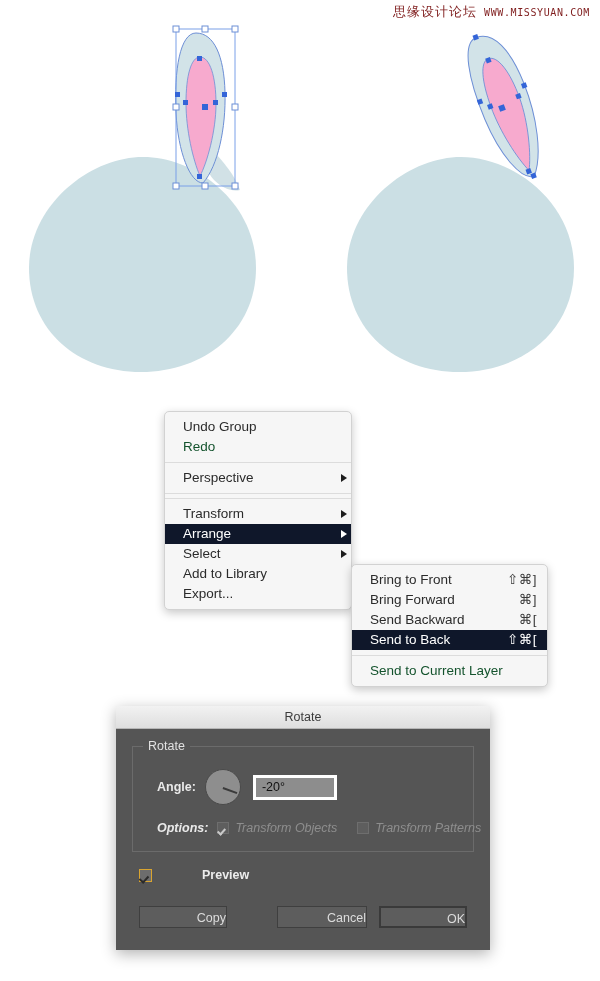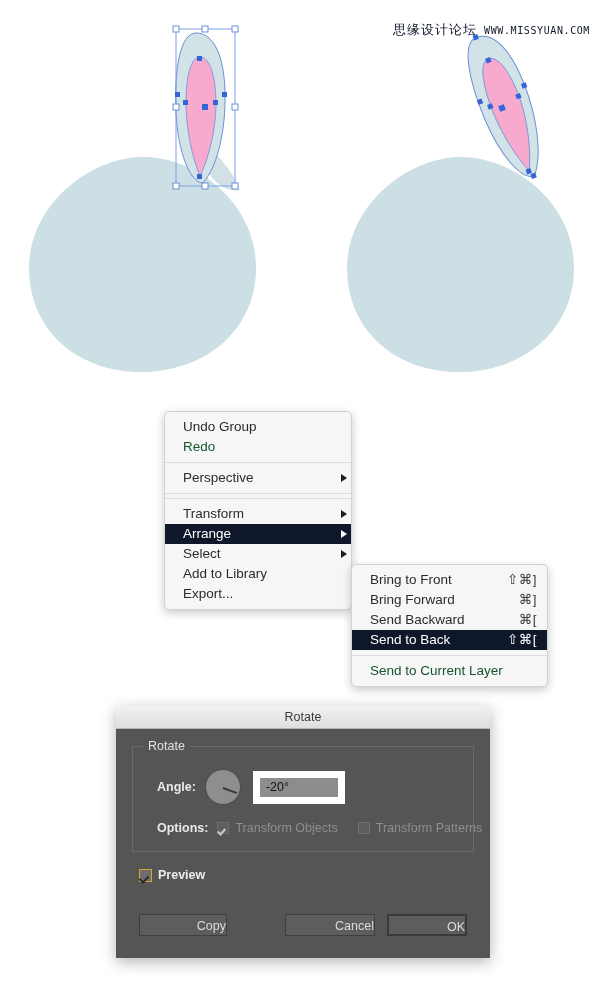--- a/index.html
+++ b/index.html
@@ -12,26 +12,26 @@
     height: 981px;
     position: relative;
     overflow: hidden;
     font-family: "Liberation Sans", sans-serif;
     -webkit-font-smoothing: antialiased;
   }
 
   
   #watermark {
     position: absolute;
-    top: 21px;
+    top: 3px;
     right: 10px;
     display: flex;
     align-items: baseline;
     gap: 7px;
-    color: #0f172a;
+    color: #7f1d1d;
     user-select: none;
   }
   #watermark .wm-cn {
     font-size: 13px;
     letter-spacing: 1px;
     font-family: "DejaVu Sans", sans-serif;
   }
   #watermark .wm-en {
     font-size: 10px;
     letter-spacing: 0.6px;
@@ -182,30 +182,31 @@
     background: #3a3a3a;
     transform-origin: 0 50%;
     transform: rotate(20deg);
   }
   .angle-input {
     margin-left: 12px;
     width: 66px;
     height: 19px;
     line-height: 19px;
     background: #8d8d8d;
-    border: 7px solid #ffffff;
+    border: 3px solid #ffffff;
     color: #111111;
     font-size: 12.5px;
     padding: 0 6px;
     box-sizing: content-box;
   }
   .options-row {
     display: flex;
     align-items: center;
     font-size: 12.5px;
+    font-style: italic;
   }
   .options-row .opt-title {
     color: #eaeaea;
     font-weight: bold;
     margin-left: 10px;
     margin-right: 9px;
   }
   .cb {
     width: 12px; height: 12px;
     border: 1px solid #6e6e6e;
@@ -225,21 +226,22 @@
   }
   .cb-label {
     color: #8e8e8e;
     margin-left: 6px;
     margin-right: 20px;
     white-space: nowrap;
   }
   .preview-row {
     display: flex;
     align-items: center;
-    margin: 0 0 32px 7px;
+    margin: 0 0 24px 7px;
+    gap: 44px;
   }
   .cb-preview {
     width: 13px; height: 13px;
     border: 1px solid #d9a430;
     background: #6d6d6d;
     position: relative;
     box-sizing: border-box;
     flex: 0 0 auto;
   }
   .cb-preview::after {
@@ -268,21 +270,21 @@
     text-align: right;
     font-size: 12.5px;
     color: #dcdcdc;
     background: #5d5d5d;
     border: 1px solid #3f3f3f;
     box-sizing: border-box;
   }
   #btn-copy { width: 88px; }
   #btn-cancel { width: 90px; margin-left: auto; }
   #btn-ok {
-    width: 80px;
+    width: 88px;
     margin-left: 12px;
     border: 2px solid #3a3a3a;
   }
 </style>
 </head>
 <body>
 
 <div id="watermark">
   <span class="wm-cn">思缘设计论坛</span>
   <span class="wm-en">WWW.MISSYUAN.COM</span>

